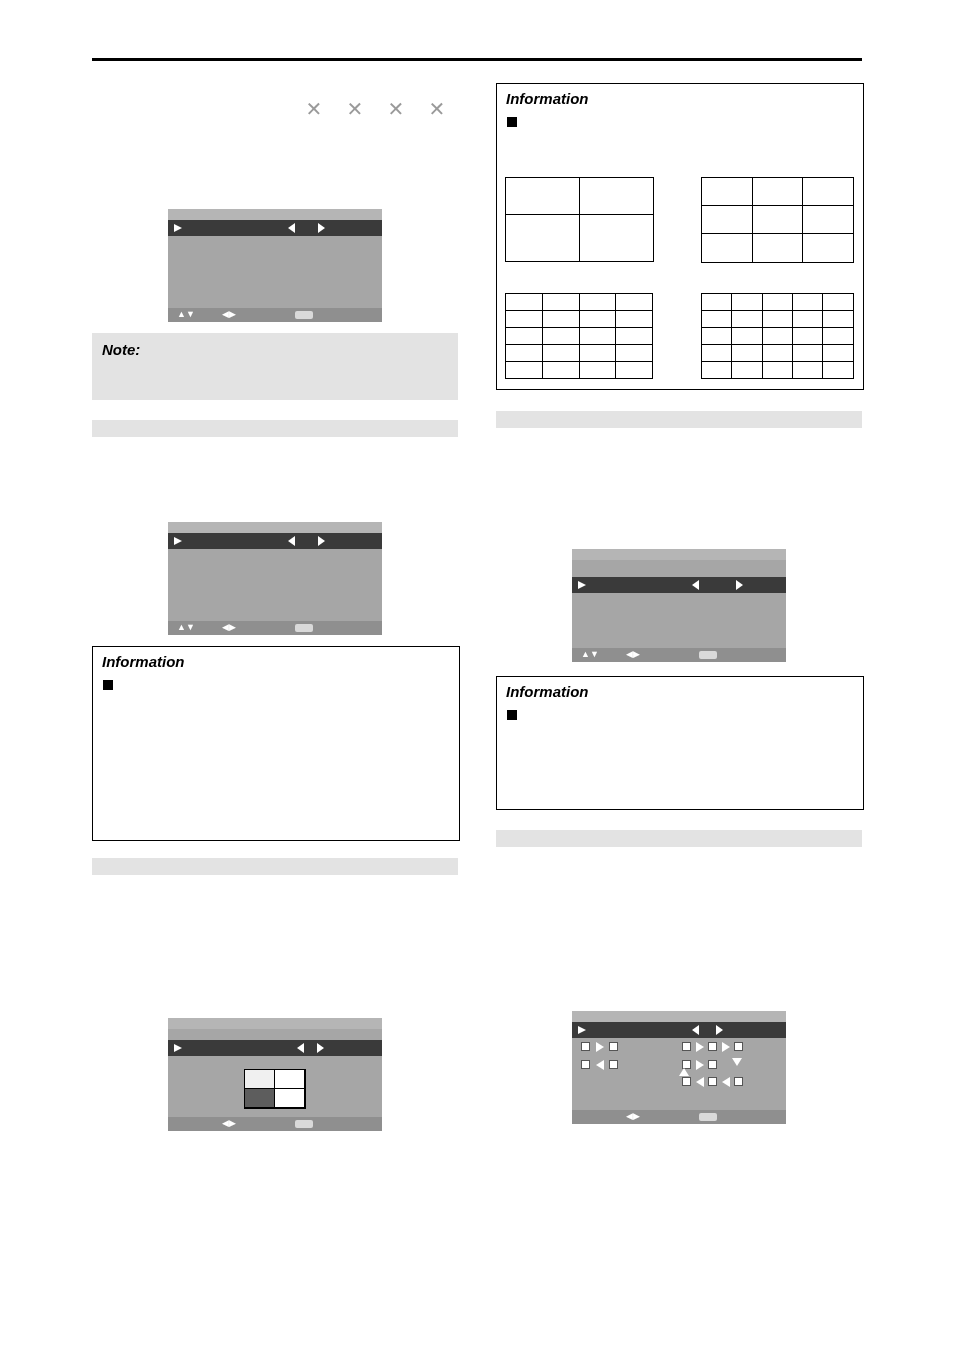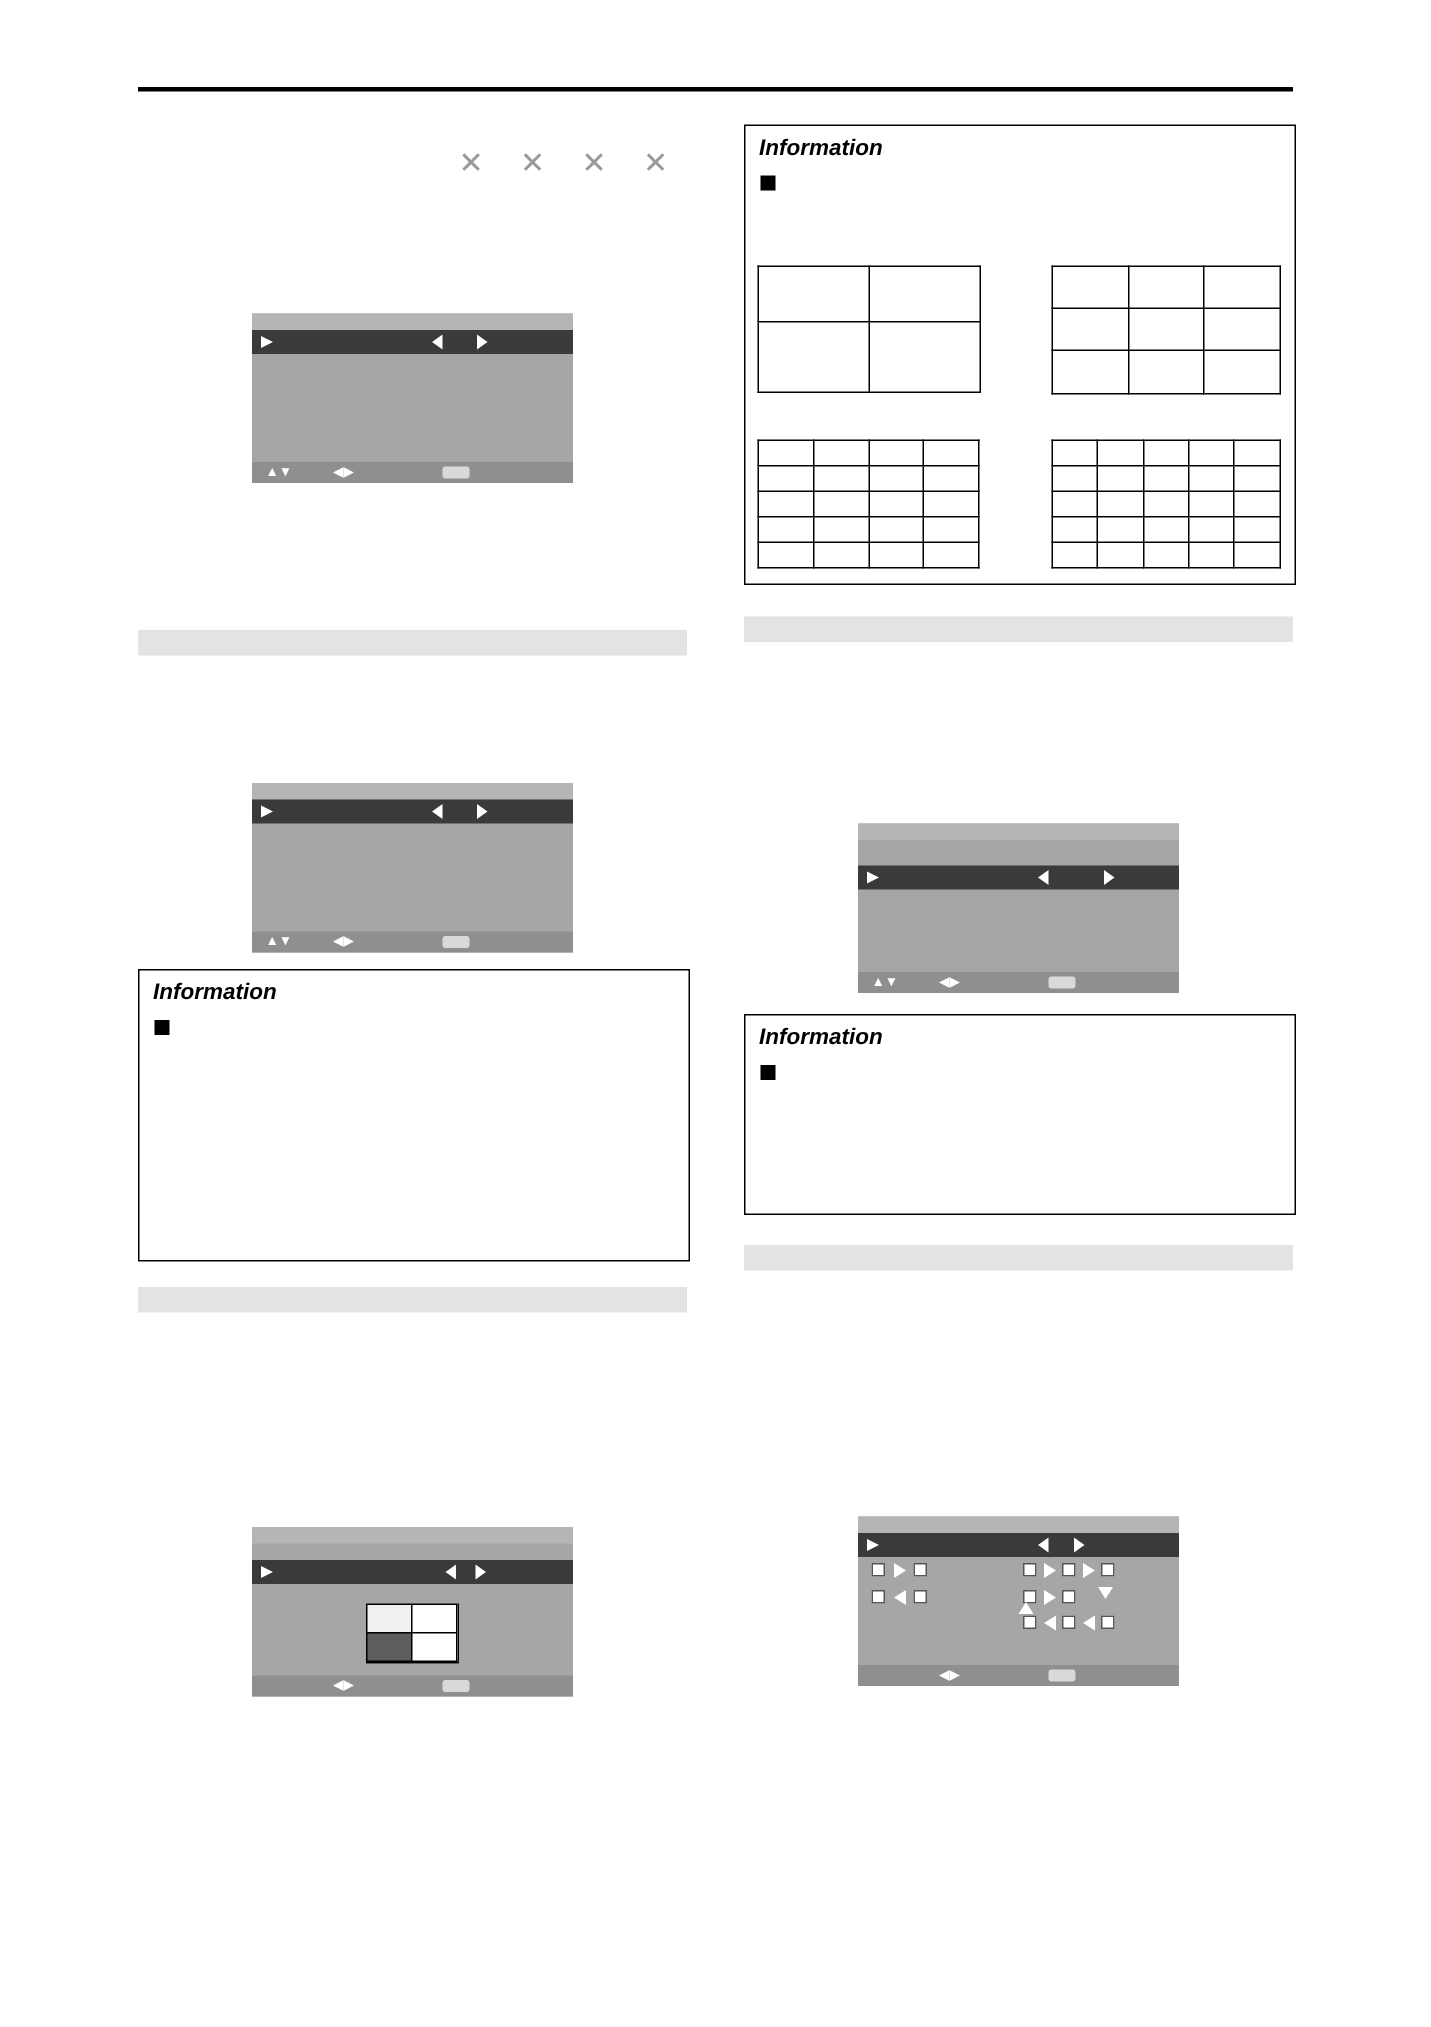--- a/index.html
+++ b/index.html
@@ -221,20 +221,23 @@
       <div class="arrow-left" style="left:120px; top:3px;"></div>
       <div class="arrow-right" style="left:150px; top:3px;"></div>
     </div>
     <div class="osd-footer">
       <div class="ft-updown" style="left:9px; top:2px;">▲▼</div>
       <div class="ft-leftright" style="left:54px; top:2px;">◀▶</div>
       <div class="ft-btn" style="left:127px; top:3px;"></div>
     </div>
   </div>
 
+  <div class="note-box" style="left:92px; top:333px; width:366px; height:67px;">
+    <div class="note-title" style="left:10px; top:8px;">Note:</div>
+  </div>
 
   <div class="grey-bar" style="left:92px; top:420px; width:366px; height:17px;"></div>
 
   <div class="osd" style="left:168px; top:522px; width:214px; height:113px;">
     <div class="osd-title"></div>
     <div class="osd-selrow" style="top:11px;">
       <div class="cursor" style="left:6px; top:4px;"></div>
       <div class="arrow-left" style="left:120px; top:3px;"></div>
       <div class="arrow-right" style="left:150px; top:3px;"></div>
     </div>

